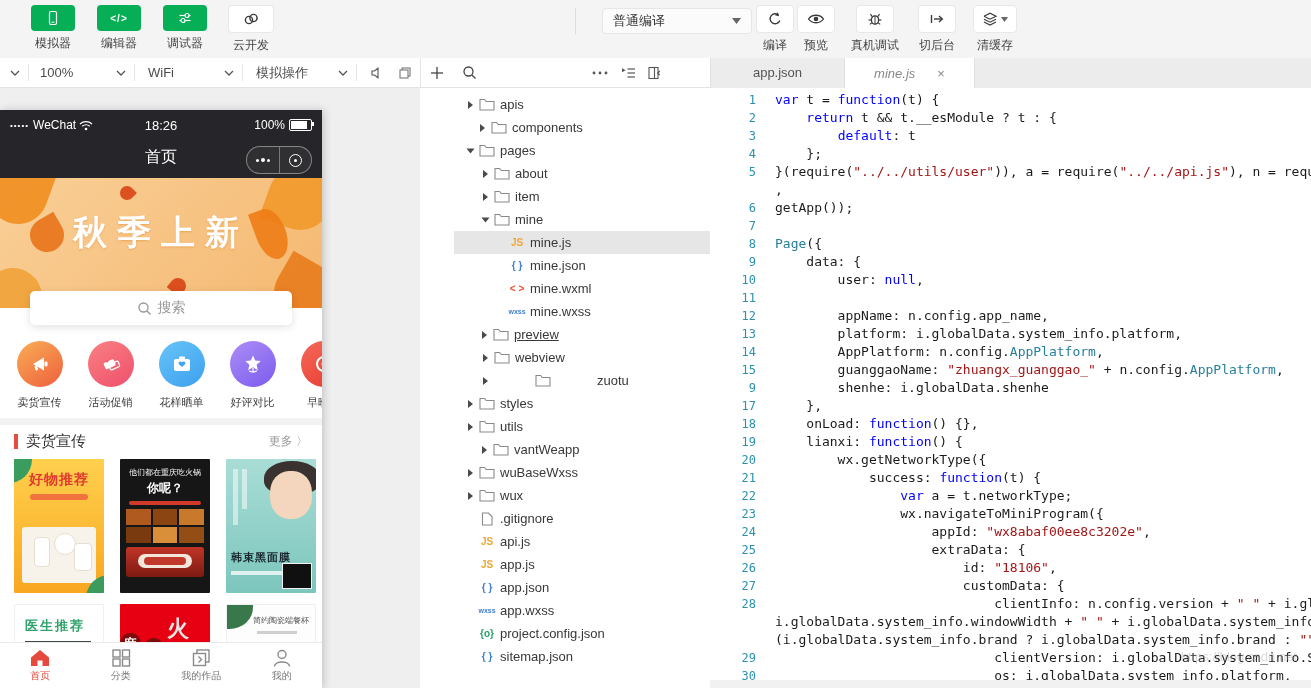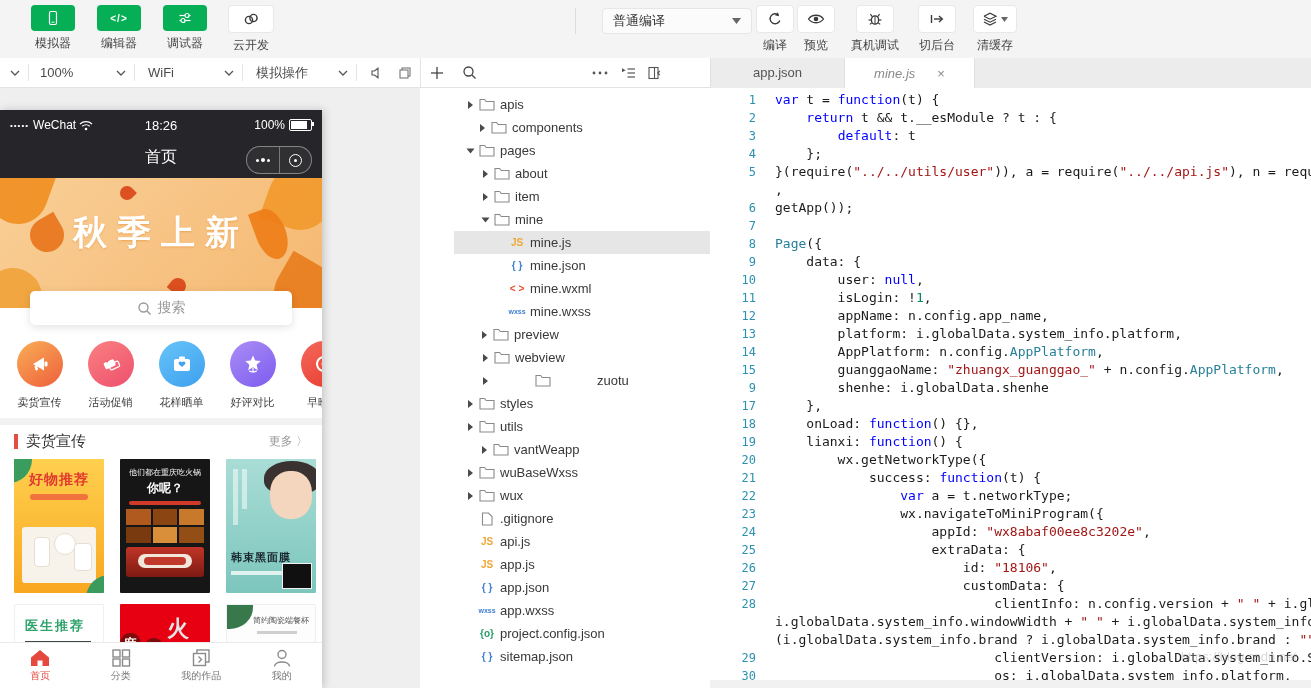--- a/index.html
+++ b/index.html
@@ -644,21 +644,21 @@
         </span>
         <span class="fname">mine.wxml</span>
       </div>
       <div class="trow" style="padding-left: 40px;">
         <span class="arr"></span>
         <span class="fico">
           <span class="fic wxss">wxss</span>
         </span>
         <span class="fname">mine.wxss</span>
       </div>
-      <div class="trow" style="padding-left: 24px;">
+      <div class="trow" style="padding-left: 24px; text-decoration: underline;">
         <span class="arr">
           <i></i>
         </span>
         <span class="fico">
           <svg width="16" height="13" viewBox="0 0 16 13">
             <path d="M1 1.5 h4.6 l1.6 2 H15 V12 H1 Z" fill="none" stroke="#8a8a8a" stroke-width="1.1"></path>
           </svg>
         </span>
         <span class="fname">preview</span>
       </div>
@@ -802,21 +802,21 @@
         <div class="eline"><span class="ln">2</span><span class="ct"><span class="tk-pl">    </span><span class="tk-kw">return</span><span class="tk-pl"> t &amp;&amp; t.__esModule ? t : {</span></span></div>
         <div class="eline"><span class="ln">3</span><span class="ct"><span class="tk-pl">        </span><span class="tk-kw">default</span><span class="tk-pl">: t</span></span></div>
         <div class="eline"><span class="ln">4</span><span class="ct"><span class="tk-pl">    };</span></span></div>
         <div class="eline"><span class="ln">5</span><span class="ct"><span class="tk-pl">}(require(</span><span class="tk-str">"../../utils/user"</span><span class="tk-pl">)), a = require(</span><span class="tk-str">"../../api.js"</span><span class="tk-pl">), n = require(</span></span></div>
         <div class="eline"><span class="ln"></span><span class="ct"><span class="tk-pl">,</span></span></div>
         <div class="eline"><span class="ln">6</span><span class="ct"><span class="tk-pl">getApp());</span></span></div>
         <div class="eline"><span class="ln">7</span><span class="ct"></span></div>
         <div class="eline"><span class="ln">8</span><span class="ct"><span class="tk-ty">Page</span><span class="tk-pl">({</span></span></div>
         <div class="eline"><span class="ln">9</span><span class="ct"><span class="tk-pl">    data: {</span></span></div>
         <div class="eline"><span class="ln">10</span><span class="ct"><span class="tk-pl">        user: </span><span class="tk-kw">null</span><span class="tk-pl">,</span></span></div>
-        <div class="eline"><span class="ln">11</span><span class="ct"><span class="tk-pl">        isLogin: !</span><span class="tk-num">1</span><span class="tk-pl">,</span></span></div>
+        <div class="eline"><span class="ln">11</span></div>
         <div class="eline"><span class="ln">12</span><span class="ct"><span class="tk-pl">        appName: n.config.app_name,</span></span></div>
         <div class="eline"><span class="ln">13</span><span class="ct"><span class="tk-pl">        platform: i.globalData.system_info.platform,</span></span></div>
         <div class="eline"><span class="ln">14</span><span class="ct"><span class="tk-pl">        AppPlatform: n.config.</span><span class="tk-ty">AppPlatform</span><span class="tk-pl">,</span></span></div>
         <div class="eline"><span class="ln">15</span><span class="ct"><span class="tk-pl">        guanggaoName: </span><span class="tk-str">"zhuangx_guanggao_"</span><span class="tk-pl"> + n.config.</span><span class="tk-ty">AppPlatform</span><span class="tk-pl">,</span></span></div>
         <div class="eline"><span class="ln">9</span><span class="ct"><span class="tk-pl">        shenhe: i.globalData.shenhe</span></span></div>
         <div class="eline"><span class="ln">17</span><span class="ct"><span class="tk-pl">    },</span></span></div>
         <div class="eline"><span class="ln">18</span><span class="ct"><span class="tk-pl">    onLoad: </span><span class="tk-kw">function</span><span class="tk-pl">() {},</span></span></div>
         <div class="eline"><span class="ln">19</span><span class="ct"><span class="tk-pl">    lianxi: </span><span class="tk-kw">function</span><span class="tk-pl">() {</span></span></div>
         <div class="eline"><span class="ln">20</span><span class="ct"><span class="tk-pl">        wx.getNetworkType({</span></span></div>
         <div class="eline"><span class="ln">21</span><span class="ct"><span class="tk-pl">            success: </span><span class="tk-kw">function</span><span class="tk-pl">(t) {</span></span></div>

